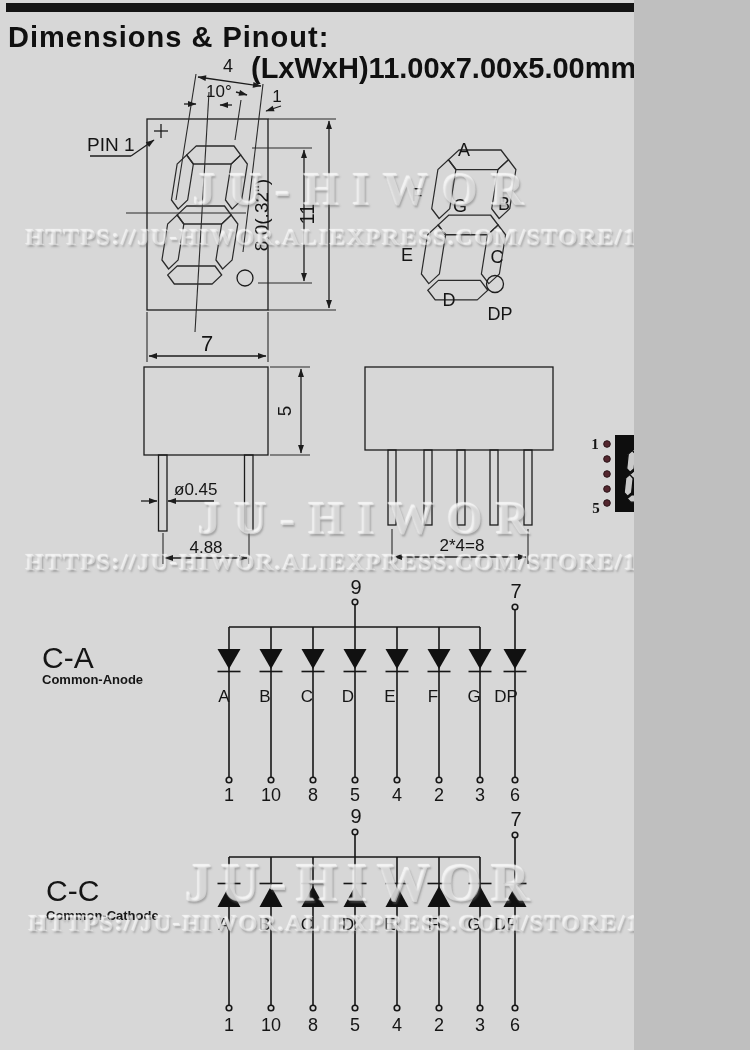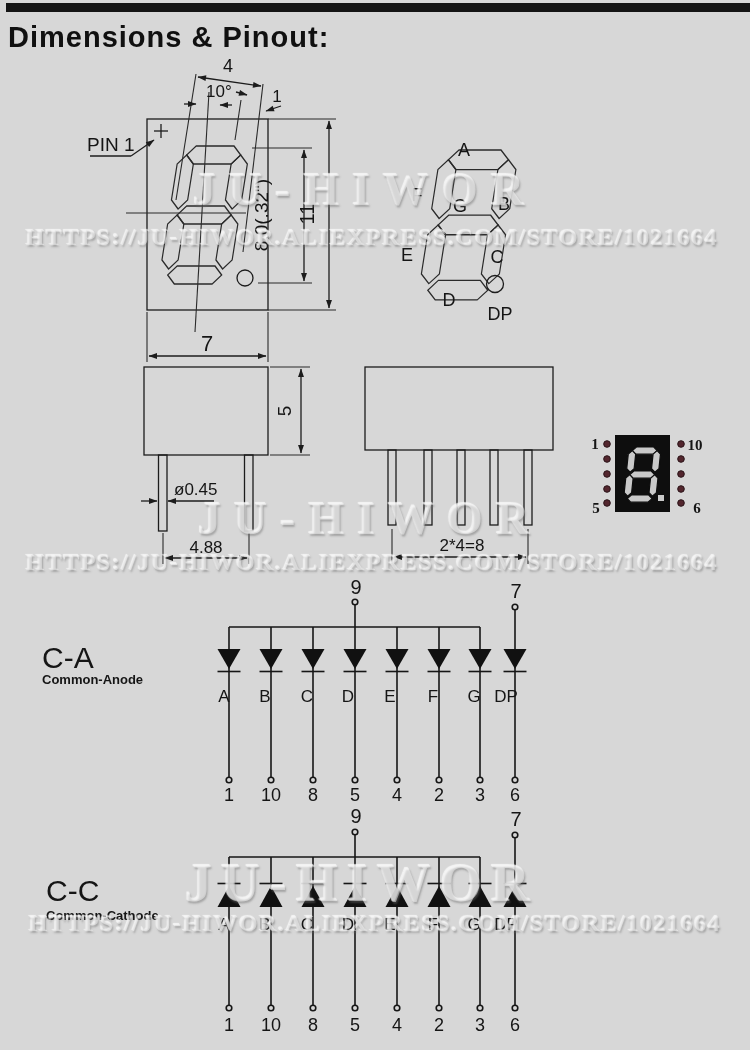--- a/index.html
+++ b/index.html
@@ -1,16 +1,16 @@
 <!DOCTYPE html>
 <html><head>
 <meta charset="utf-8">
 <style>
   html,body{margin:0;padding:0;background:#bfbfbf;}
-  .canvas{position:relative;width:750px;height:1050px;background:#d7d7d7;overflow:hidden;
+  .canvas{position:relative;width:634px;height:1050px;background:#d7d7d7;overflow:hidden;
           font-family:"Liberation Sans",sans-serif;}
   .topbar{position:absolute;left:6px;top:3px;width:744px;height:9px;background:#141414;}
   .title{position:absolute;left:8px;top:22px;font-size:29px;font-weight:bold;color:#101010;
          letter-spacing:1px;line-height:1.05;white-space:nowrap;}
   .subtitle{position:absolute;left:251px;top:54px;font-size:29px;font-weight:bold;color:#101010;
             line-height:1.0;white-space:nowrap;}
   .drawing{position:absolute;left:0;top:0;}
   .wm{position:absolute;font-family:Liberation Serif, serif;font-weight:bold;white-space:nowrap;
       color:rgba(248,248,248,0.50);
       text-shadow:1px 2px 2px rgba(105,105,105,0.45), -1px -1px 1px rgba(255,255,255,0.75);
@@ -27,20 +27,21 @@
   .t{fill:#151515;font-family:"Liberation Sans",sans-serif;}
   .tser{fill:#151515;font-family:"Liberation Serif",serif;font-weight:bold;}
 </style>
 </head>
 <body>
 
 <div class="canvas">
 
   <div class="topbar"></div>
   <div class="title">Dimensions &amp; Pinout:</div>
+  <div class="subtitle">(LxWxH)11.00x7.00x5.00mm</div>
 
   <svg class="drawing" width="750" height="1050" viewBox="0 0 750 1050">
     <defs>
       <marker id="arr" viewBox="0 0 10 10" refX="9.5" refY="5" markerWidth="9" markerHeight="6.5" orient="auto-start-reverse">
         <path d="M0,1.5 L10,5 L0,8.5 Z" fill="#1c1c1c"></path>
       </marker>
     </defs>
 
     <g>
       <rect class="ln" x="147" y="119" width="121" height="191"></rect>

